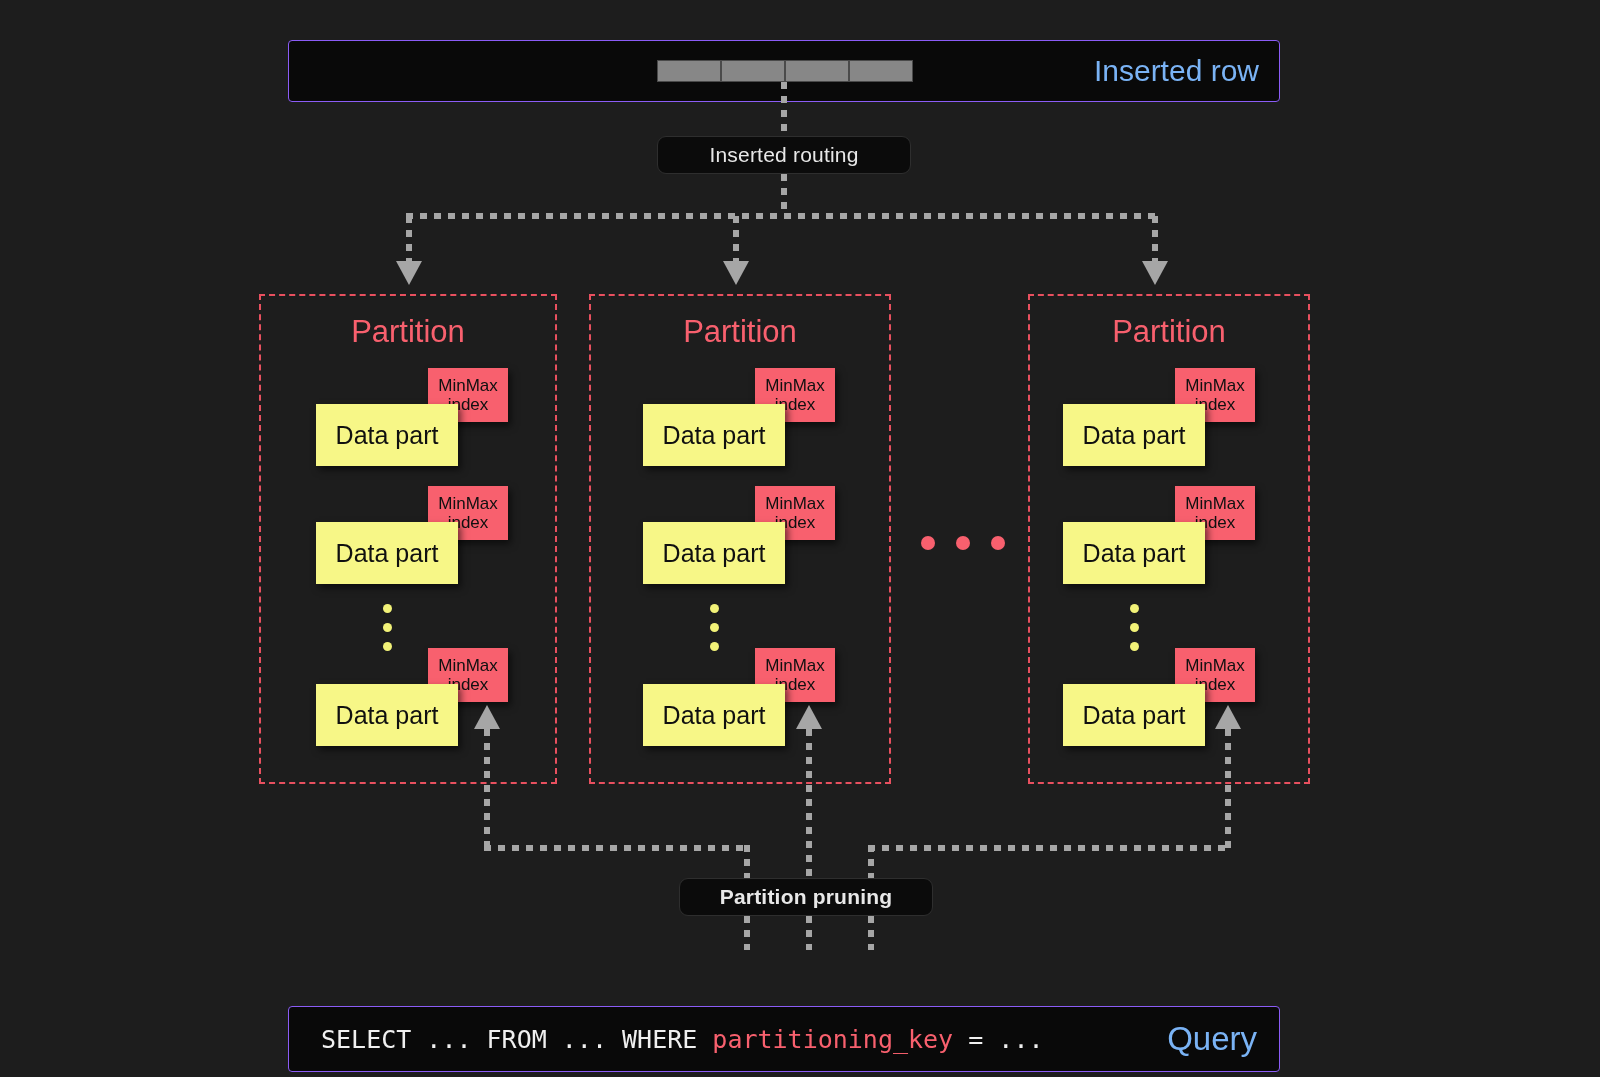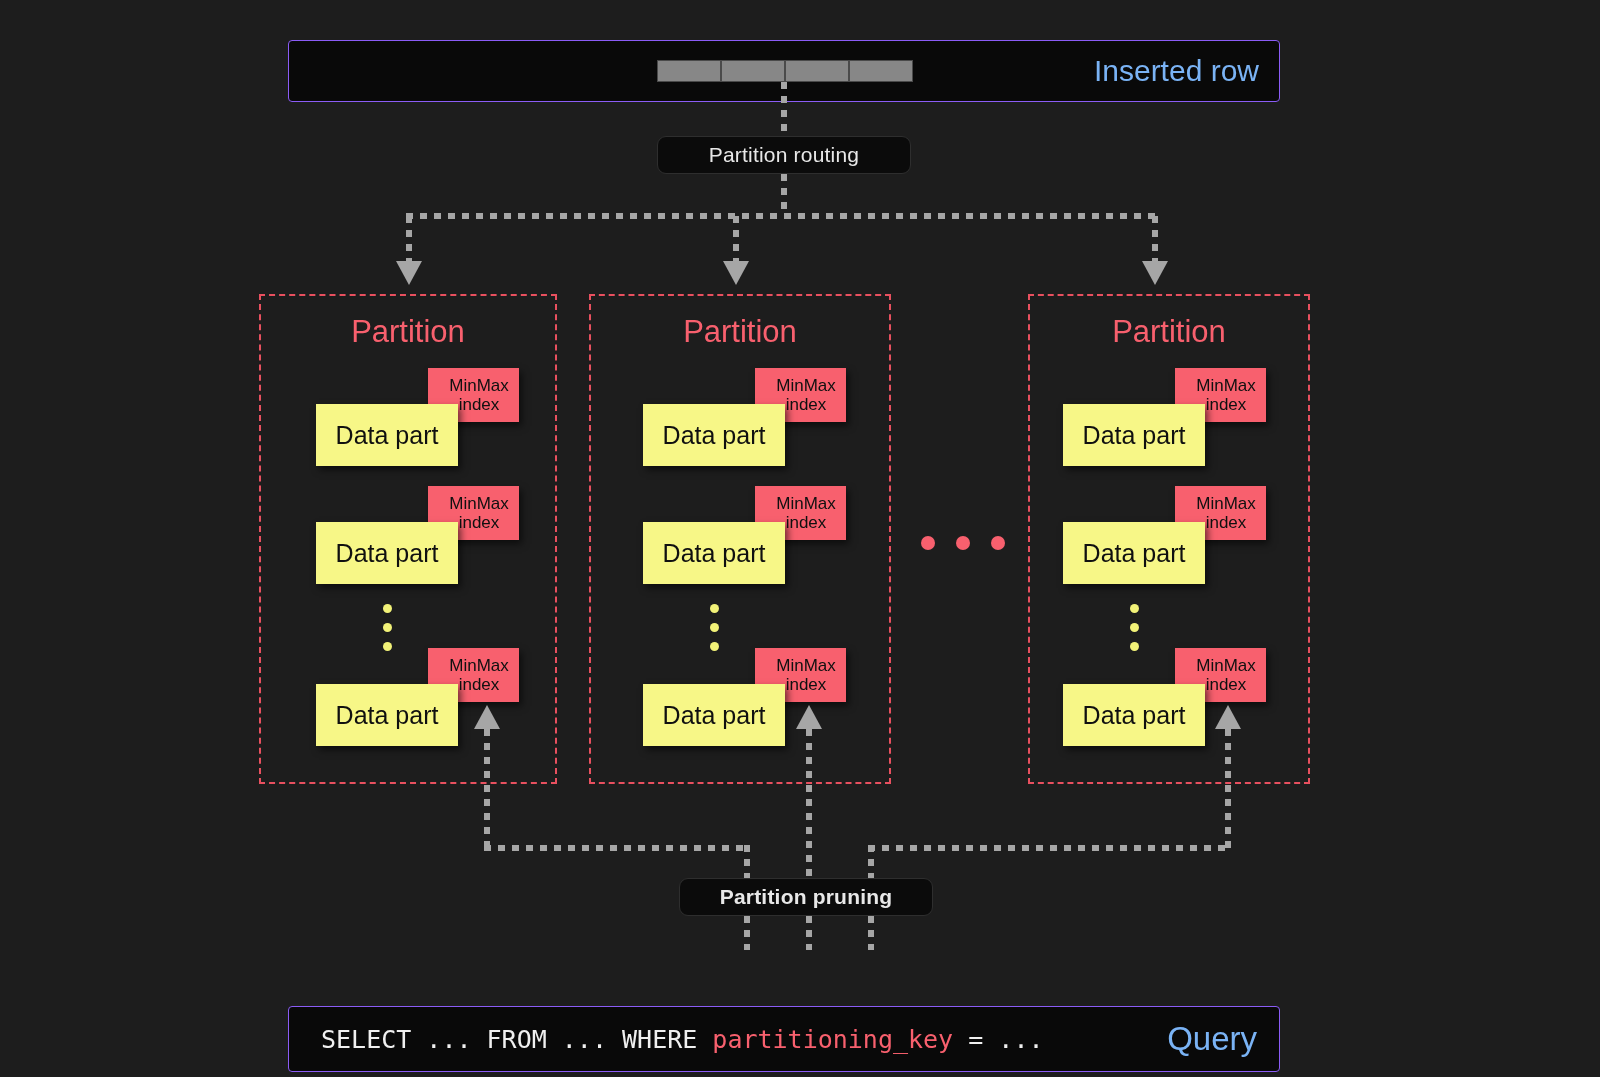--- a/index.html
+++ b/index.html
@@ -124,21 +124,20 @@
     position: absolute;
     width: 80px; height: 54px;
     background: #f8606e;
     box-shadow: 3px 4px 7px rgba(0,0,0,.55);
     display: flex; flex-direction: column;
     align-items: center; justify-content: center;
     color: #101010;
     font-size: 17px;
     line-height: 1.12;
     text-align: center;
-    padding-left: 11px;
   }
 
   
   .vdots {
     position: absolute;
     display: flex; flex-direction: column;
     gap: 10px; align-items: center;
   }
   .vdots i {
     display: block;
@@ -201,21 +200,21 @@
   <div id="row-cells">
     <span class="row-cell"></span>
     <span class="row-cell"></span>
     <span class="row-cell"></span>
     <span class="row-cell"></span>
   </div>
 
   <div class="vline" style="left:781px; top:82px; height:54px;"></div>
 
   <div class="pillbox" id="partition-routing">
-    <span>Partition routing</span>
+    <span>Inserted routing</span>
   </div>
 
   <div class="vline" style="left:781px; top:174px; height:42px;"></div>
   <div class="hline" style="left:406px; top:213px; width:752px;"></div>
 
   <div class="vline" style="left:406px; top:216px; height:47px;"></div>
   <div class="arrow-down" style="left:396px; top:261px;"></div>
 
   <div class="vline" style="left:733px; top:216px; height:47px;"></div>
   <div class="arrow-down" style="left:723px; top:261px;"></div>

